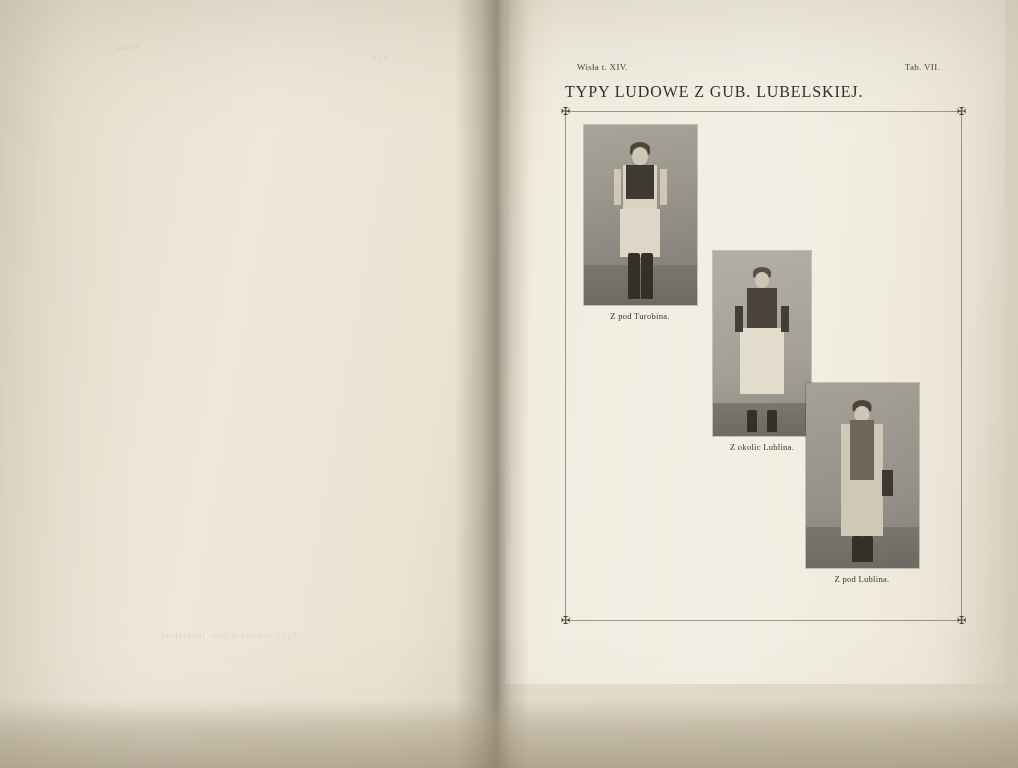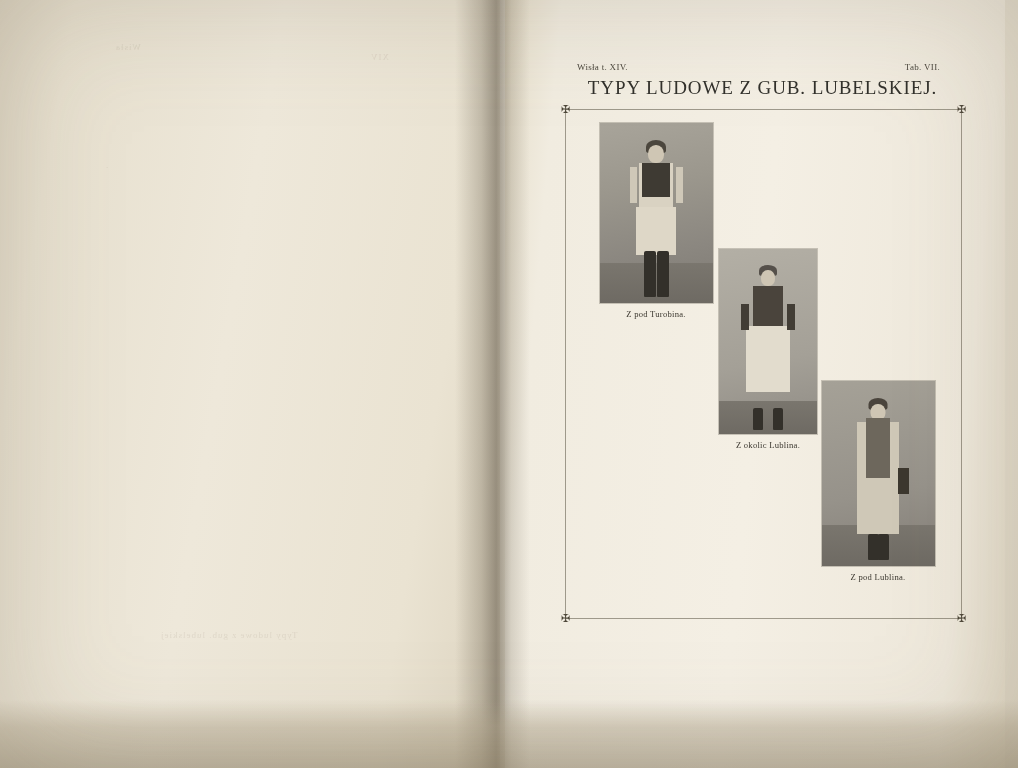--- a/index.html
+++ b/index.html
@@ -64,21 +64,21 @@
       rgba(90,80,62,0.28) 35%,
       rgba(70,60,45,0.48) 55%,
       rgba(90,80,62,0.18) 75%,
       rgba(90,80,62,0.00) 100%);
   }
 
   
   #page-right {
     position: absolute;
     left: 505px; top: 0;
-    width: 500px; height: 768px;
+    width: 500px; height: 684px;
     background: linear-gradient(95deg, #e5ddc9 0%, #f1ece0 10%, #f4efe4 50%, #eee8db 88%, #e2dac7 100%);
   }
 
   
   #bottom-edge {
     position: absolute;
     left: 0; top: 700px;
     width: 1018px; height: 68px;
     background: linear-gradient(180deg, rgba(190,180,160,0.0) 0%, rgba(175,163,138,0.45) 40%, rgba(150,138,112,0.55) 100%);
   }
@@ -92,25 +92,24 @@
   }
   .hdr-row {
     display: flex;
     justify-content: space-between;
     font-size: 9px;
     color: #4a453c;
     letter-spacing: .3px;
     padding: 0 20px 0 12px;
   }
   .plate-title {
-    text-align: center;
-    font-size: 19px;
+    font-size: 16px;
     letter-spacing: .9px;
     color: #31302b;
-    margin-top: 5px;
+    margin-top: 11px;
     font-family: "Liberation Serif", serif;
   }
 
   
   #frame {
     position: relative;
     margin-top: 10px;
     width: 395px;
     height: 508px;
     border: 1px solid rgba(90,84,68,0.55);
@@ -141,25 +140,25 @@
   .caption {
     margin-top: 6px;
     text-align: center;
     font-size: 8.6px;
     color: #3b372f;
     letter-spacing: .25px;
     white-space: nowrap;
   }
 
   
-  #cell-tl { left: 24px;  top: 13px;  width: 132px; }
+  #cell-tl { left: 8px;  top: 13px;  width: 132px; }
   #cell-tr { left: 243px; top: 13px;  width: 132px; }
-  #cell-c  { left: 136px; top: 139px; width: 132px; }
+  #cell-c  { left: 130px; top: 139px; width: 132px; }
   #cell-bl { left: 24px;  top: 271px; width: 132px; }
-  #cell-br { left: 246px; top: 271px; width: 132px; }
+  #cell-br { left: 230px; top: 271px; width: 132px; }
 
   #cell-tl .photo, #cell-tr .photo { width: 113px; height: 180px; margin: 0 auto; }
   #cell-c  .photo { width: 98px;  height: 185px; margin: 0 auto; }
   #cell-bl .photo, #cell-br .photo { width: 113px; height: 185px; margin: 0 auto; }
 
   
   .bg {
     position: absolute; inset: 0;
     background: linear-gradient(170deg, #a8a49a 0%, #9b978d 35%, #8b8780 70%, #7e7a73 100%);
   }

